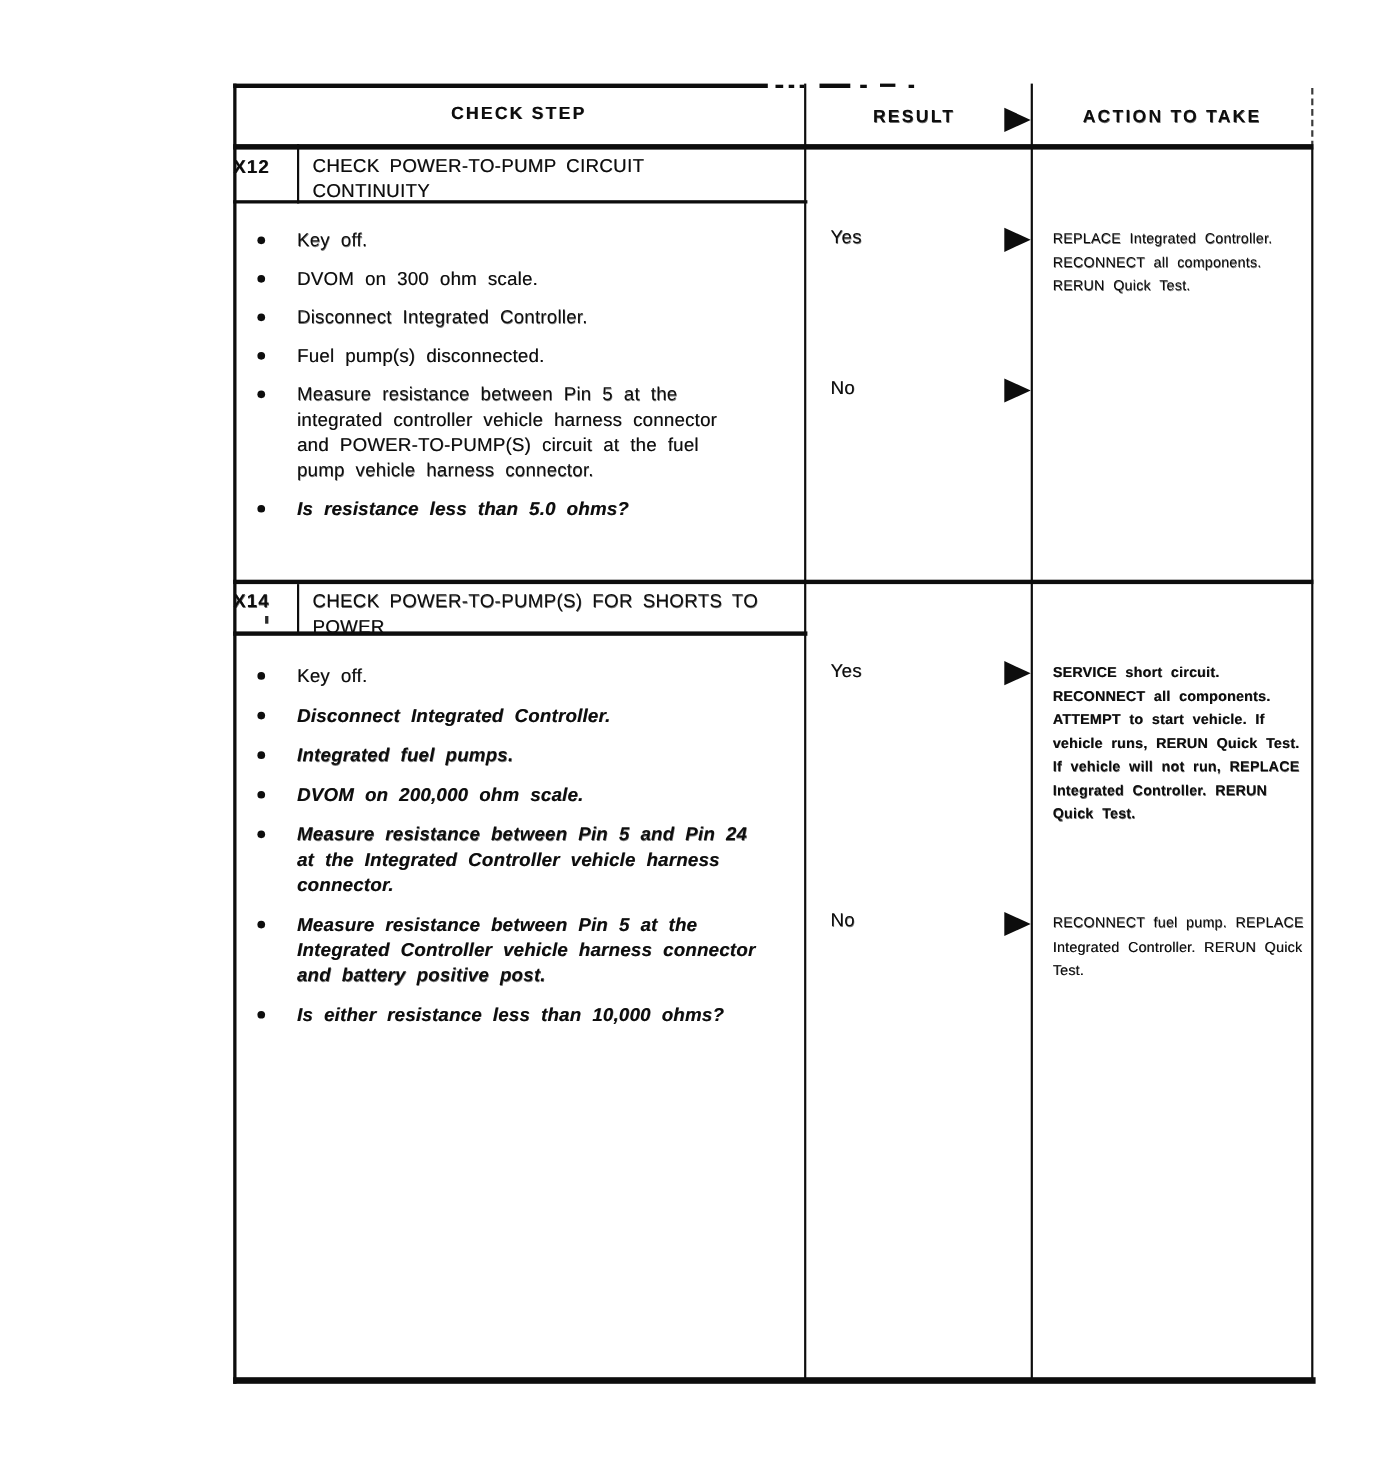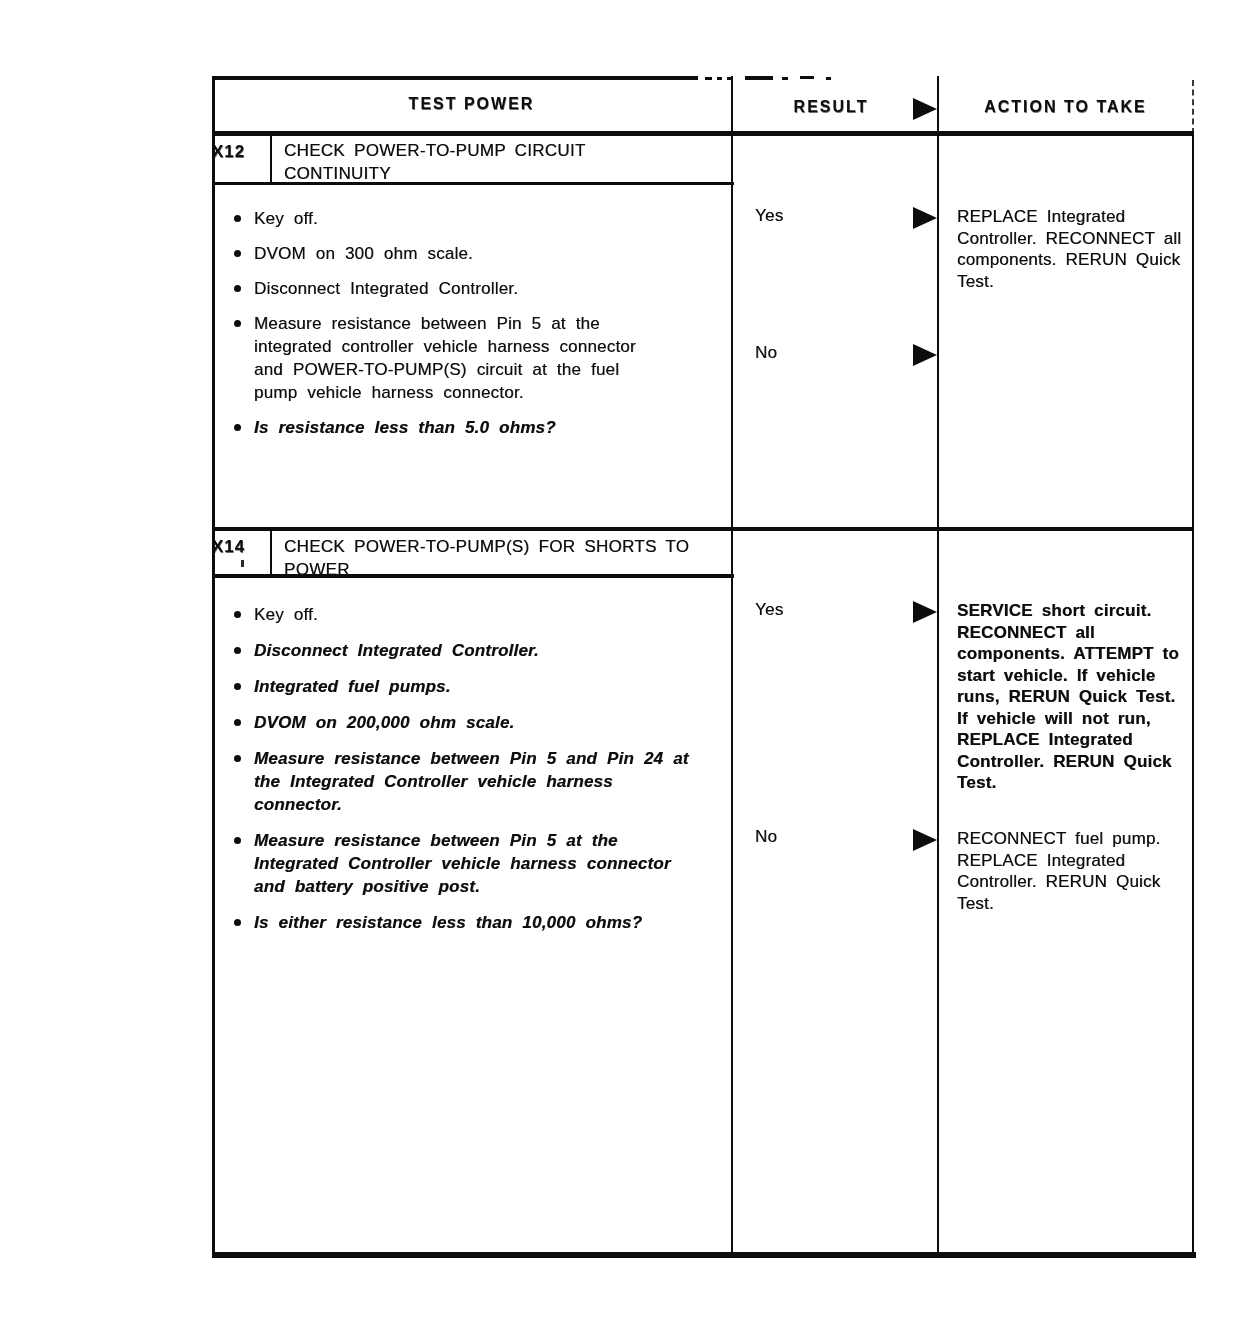--- a/index.html
+++ b/index.html
@@ -18,35 +18,35 @@
   .stepid{
     position:absolute;font-size:17px;font-weight:bold;
     letter-spacing:1px;text-shadow:0.5px 0.5px 0 rgba(13,13,13,0.6);
   }
   .title{
     position:absolute;font-size:17px;line-height:23px;word-spacing:4px;letter-spacing:0.3px;
     text-shadow:0.4px 0.4px 0 rgba(13,13,13,0.6);
   }
   ul.bullets{position:absolute;list-style:none;margin:0;padding:0;}
   ul.bullets li{
-    display:flex;gap:13px;margin-bottom:12px;
+    display:flex;gap:29px;margin-bottom:12px;
     font-size:17px;line-height:23px;word-spacing:5px;letter-spacing:0.2px;
     text-shadow:0.4px 0.4px 0 rgba(13,13,13,0.55);
   }
   ul.bullets.wide li{margin-bottom:13px;}
   ul.bullets li .dot{
     flex:none;width:7px;height:7px;border-radius:50%;background:#0d0d0d;margin-top:8px;
   }
   ul.bullets li.b .btext{font-weight:bold;font-style:italic;}
   .result{
     position:absolute;font-size:17px;letter-spacing:0.3px;
     text-shadow:0.4px 0.4px 0 rgba(13,13,13,0.55);
   }
   .action{
-    position:absolute;font-size:17px;line-height:21.5px;word-spacing:4px;letter-spacing:0.2px;
+    position:absolute;font-size:13px;line-height:21.5px;word-spacing:4px;letter-spacing:0.2px;
     text-shadow:0.4px 0.4px 0 rgba(13,13,13,0.6);
   }
   .arrow{
     position:absolute;width:0;height:0;
     border-left:24px solid #0d0d0d;
     border-top:11px solid transparent;
     border-bottom:11px solid transparent;
   }
   .speck{position:absolute;background:#2a2a2a;}
 </style>
@@ -69,21 +69,21 @@
     </div>
 
     <div class="v" style="left:212px;top:76px;width:3px;height:1182px;"></div>
     <div class="vdash" style="left:1192px;top:80px;height:54px;"></div>
     <div class="v" style="left:1192px;top:134px;width:2px;height:1121px;"></div>
     <div class="v" style="left:731px;top:76px;width:2px;height:1178px;"></div>
     <div class="v" style="left:937px;top:76px;width:2px;height:1178px;"></div>
     <div class="h" style="left:212px;top:131px;width:982px;height:5px;"></div>
     <div class="h" style="left:212px;top:1252px;width:984px;height:6px;"></div>
 
-    <div class="hdr" style="left:212px;top:95px;width:519px;">TEST POWER</div>
+    <div class="hdr" style="left:212px;top:95px;width:519px;">CHECK STEP</div>
     <div class="hdr" style="left:741px;top:98px;width:180px;">RESULT</div>
     <div class="arrow" style="left:913px;top:98px;"></div>
     <div class="hdr" style="left:937px;top:98px;width:257px;">ACTION TO TAKE</div>
 
     <div class="v" style="left:270px;top:131px;width:2px;height:54px;"></div>
     <div class="h" style="left:212px;top:182px;width:522px;height:3px;"></div>
     <div class="stepid" style="left:212px;top:142px;width:58px;">X12</div>
     <div class="title" style="left:284px;top:139px;width:345px;">CHECK POWER-TO-PUMP CIRCUIT CONTINUITY</div>
 
     <ul class="bullets" style="left:234px;top:207px;width:437px;">
@@ -91,20 +91,24 @@
           <span class="dot"></span>
           <span class="btext">Key off.</span>
         </li>
       <li>
           <span class="dot"></span>
           <span class="btext">DVOM on 300 ohm scale.</span>
         </li>
       <li>
           <span class="dot"></span>
           <span class="btext">Disconnect Integrated Controller.</span>
+        </li>
+      <li>
+          <span class="dot"></span>
+          <span class="btext">Fuel pump(s) disconnected.</span>
         </li>
       <li>
           <span class="dot"></span>
           <span class="btext">Measure resistance between Pin 5 at the integrated controller vehicle harness connector and POWER-TO-PUMP(S) circuit at the fuel pump vehicle harness connector.</span>
         </li>
       <li class="b">
           <span class="dot"></span>
           <span class="btext">Is resistance less than 5.0 ohms?</span>
         </li>
     </ul>

